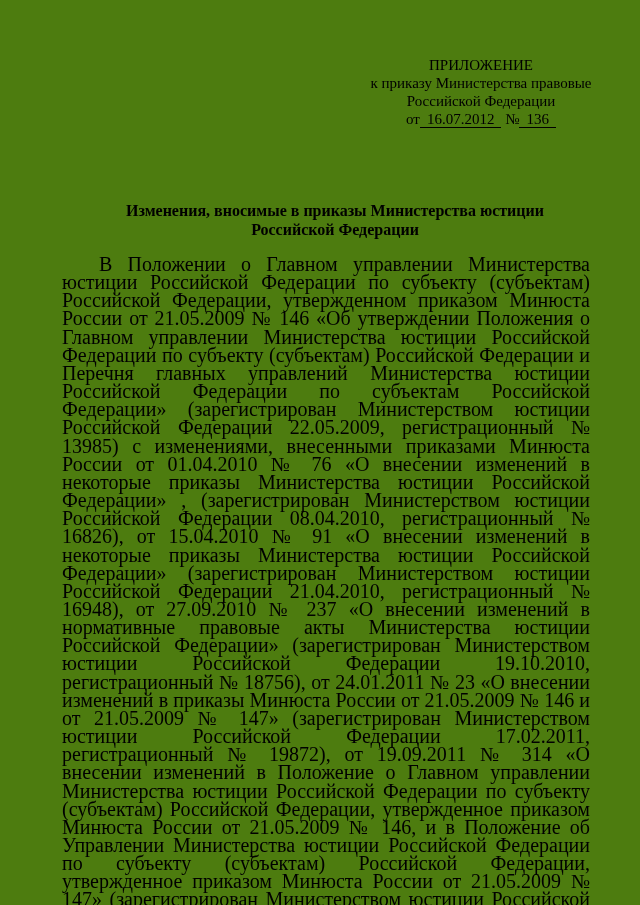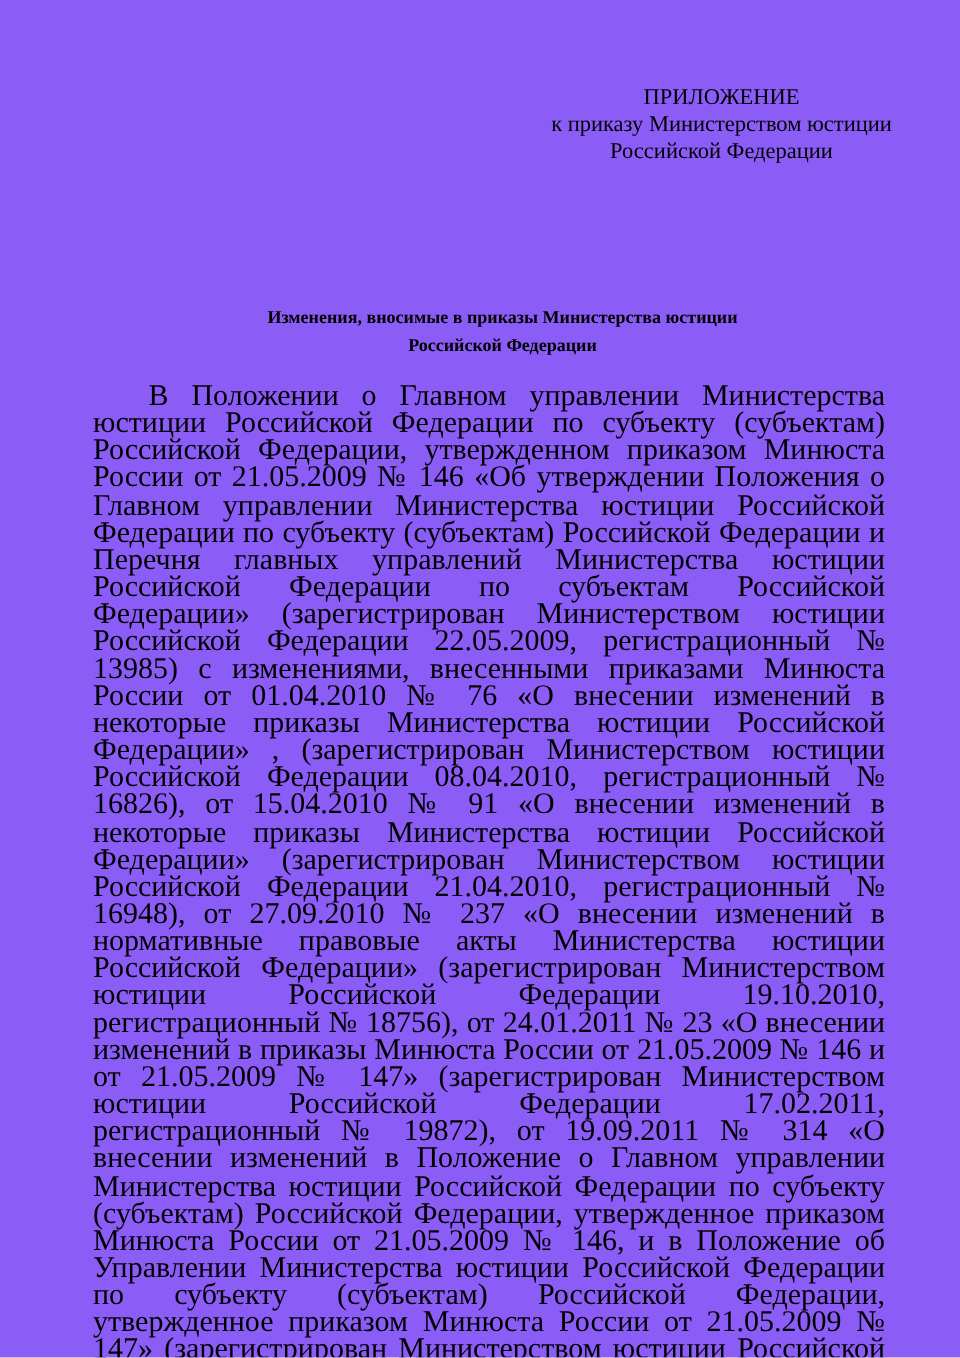--- a/index.html
+++ b/index.html
@@ -4,21 +4,21 @@
 <style>
   html, body {
     margin: 0;
     padding: 0;
     background: #ffffff;
   }
   .page {
     position: relative;
     width: 640px;
     height: 905px;
-    background: #8b5cf6;
+    background: #4d7c0f;
     color: #000000;
     font-family: "Liberation Serif", "DejaVu Serif", serif;
     overflow: hidden;
   }
   .doc-header {
     position: absolute;
     top: 56px;
     left: 358px;
     width: 246px;
     text-align: center;
@@ -33,21 +33,21 @@
     padding: 0 7px;
     line-height: 16px;
   }
   .doc-title {
     position: absolute;
     top: 202px;
     left: 70px;
     width: 530px;
     text-align: center;
     font-weight: bold;
-    font-size: 12px;
+    font-size: 16px;
     line-height: 18.5px;
   }
   .doc-body {
     position: absolute;
     top: 255px;
     left: 62px;
     width: 528px;
     font-size: 20px;
     line-height: 18.15px;
   }
@@ -57,22 +57,23 @@
     text-indent: 37px;
   }
 </style>
 </head>
 <body>
 
 <div class="page">
 
   <div class="doc-header">
     <span class="hline">ПРИЛОЖЕНИЕ</span>
-    <span class="hline">к приказу Министерством юстиции</span>
+    <span class="hline">к приказу Министерства правовые</span>
     <span class="hline">Российской Федерации</span>
+    <span class="hline"><span>от</span><span class="u">16.07.2012</span> <span>№</span><span class="u">136</span></span>
   </div>
 
   <div class="doc-title">
     <div>Изменения, вносимые в приказы Министерства юстиции</div>
     <div>Российской Федерации</div>
   </div>
 
   <div class="doc-body">
     <p>В Положении о Главном управлении Министерства юстиции Российской Федерации по субъекту (субъектам) Российской Федерации, утвержденном приказом Минюста России от 21.05.2009 № 146 «Об утверждении Положения о Главном управлении Министерства юстиции Российской Федерации по субъекту (субъектам) Российской Федерации и Перечня главных управлений Министерства юстиции Российской Федерации по субъектам Российской Федерации» (зарегистрирован Министерством юстиции Российской Федерации 22.05.2009, регистрационный № 13985) с изменениями, внесенными приказами Минюста России от 01.04.2010 № 76 «О внесении изменений в некоторые приказы Министерства юстиции Российской Федерации» , (зарегистрирован Министерством юстиции Российской Федерации 08.04.2010, регистрационный № 16826), от 15.04.2010 № 91 «О внесении изменений в некоторые приказы Министерства юстиции Российской Федерации» (зарегистрирован Министерством юстиции Российской Федерации 21.04.2010, регистрационный № 16948), от 27.09.2010 № 237 «О внесении изменений в нормативные правовые акты Министерства юстиции Российской Федерации» (зарегистрирован Министерством юстиции Российской Федерации 19.10.2010, регистрационный № 18756), от 24.01.2011 № 23 «О внесении изменений в приказы Минюста России от 21.05.2009 № 146 и от 21.05.2009 № 147» (зарегистрирован Министерством юстиции Российской Федерации 17.02.2011, регистрационный № 19872), от 19.09.2011 № 314 «О внесении изменений в Положение о Главном управлении Министерства юстиции Российской Федерации по субъекту (субъектам) Российской Федерации, утвержденное приказом Минюста России от 21.05.2009 № 146, и в Положение об Управлении Министерства юстиции Российской Федерации по субъекту (субъектам) Российской Федерации, утвержденное приказом Минюста России от 21.05.2009 № 147» (зарегистрирован Министерством юстиции Российской Федерации 27.09.2011, регистрационный № 21904), от 16.12.2011 № 430 «О внесении изменений в Положение о Главном управлении Министерства юстиции Российской Федерации по субъекту (субъектам) Российской Федерации, утвержденное приказом Минюста России от 21.05.2009 № 146 (зарегистрирован Министерством юстиции Российской Федерации 21.12.2011, регистрационный № 22715) в подпункте 21 пункта 8</p>
   </div>

